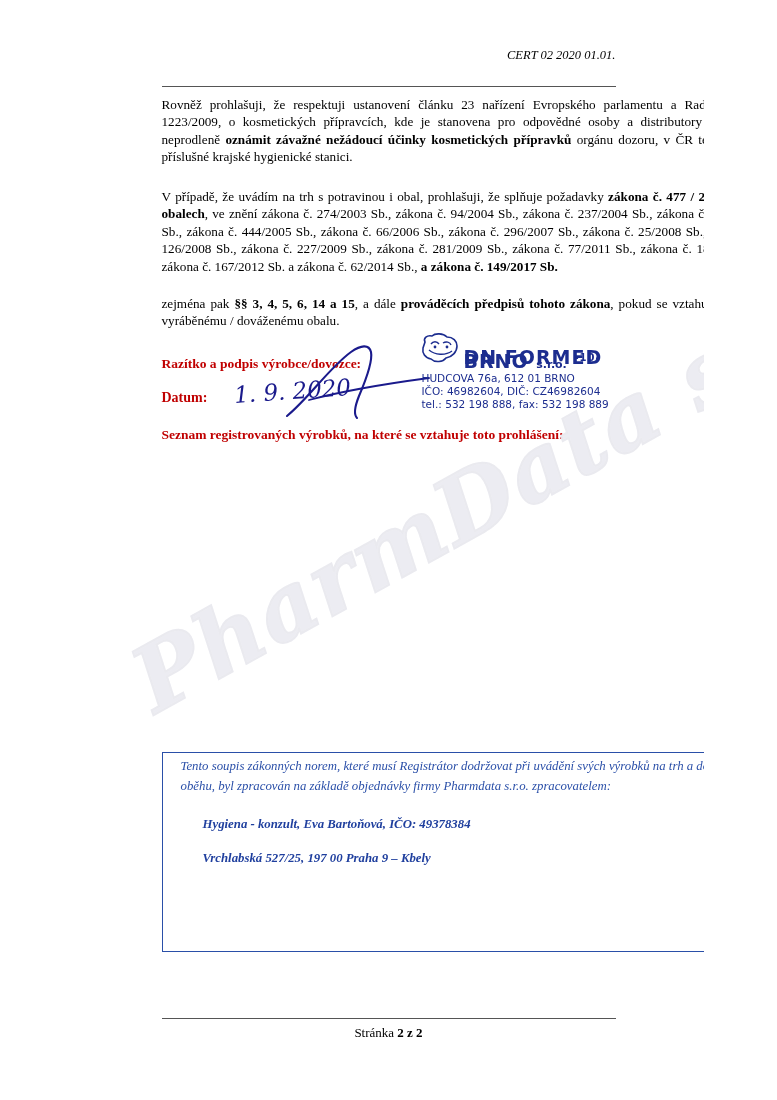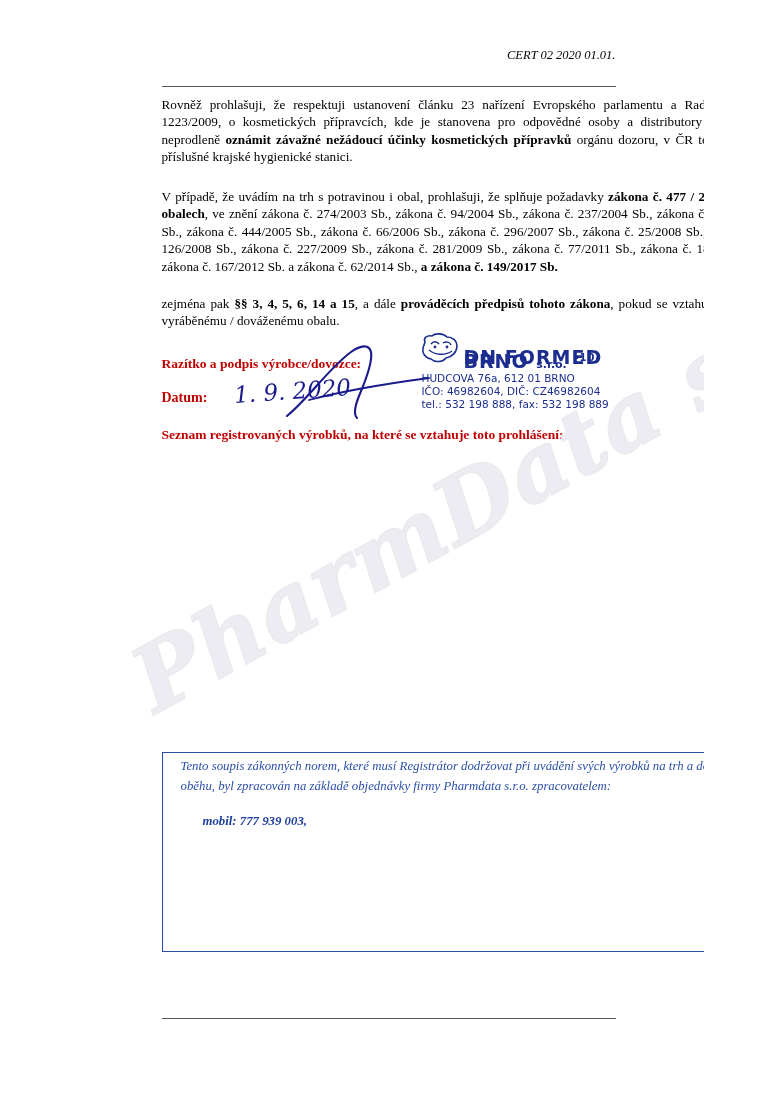--- a/index.html
+++ b/index.html
@@ -266,18 +266,20 @@
   </div>
 
   <div class="label-list red">Seznam registrovaných výrobků, na které se vztahuje toto prohlášení:</div>
 
   <div class="watermark">
     <div class="watermark-text">PharmData s. r. o.</div>
   </div>
 
   <div class="info-box">
     <div class="intro">Tento soupis zákonných norem, které musí Registrátor dodržovat při uvádění svých výrobků na trh a do oběhu, byl zpracován na základě objednávky firmy Pharmdata s.r.o. zpracovatelem:</div>
-    <div class="entry">mobil: 777 939 003,</div>
+    <div class="entry first">Hygiena - konzult, Eva Bartoňová, IČO:  49378384</div>
+    <div class="entry">Vrchlabská 527/25, 197 00   Praha 9 – Kbely</div>
   </div>
 
   <div class="rule rule-bottom"></div>
+  <div class="footer"><span>Stránka </span><b>2 z 2</b></div>
 
 </div>
 
 </body></html>

